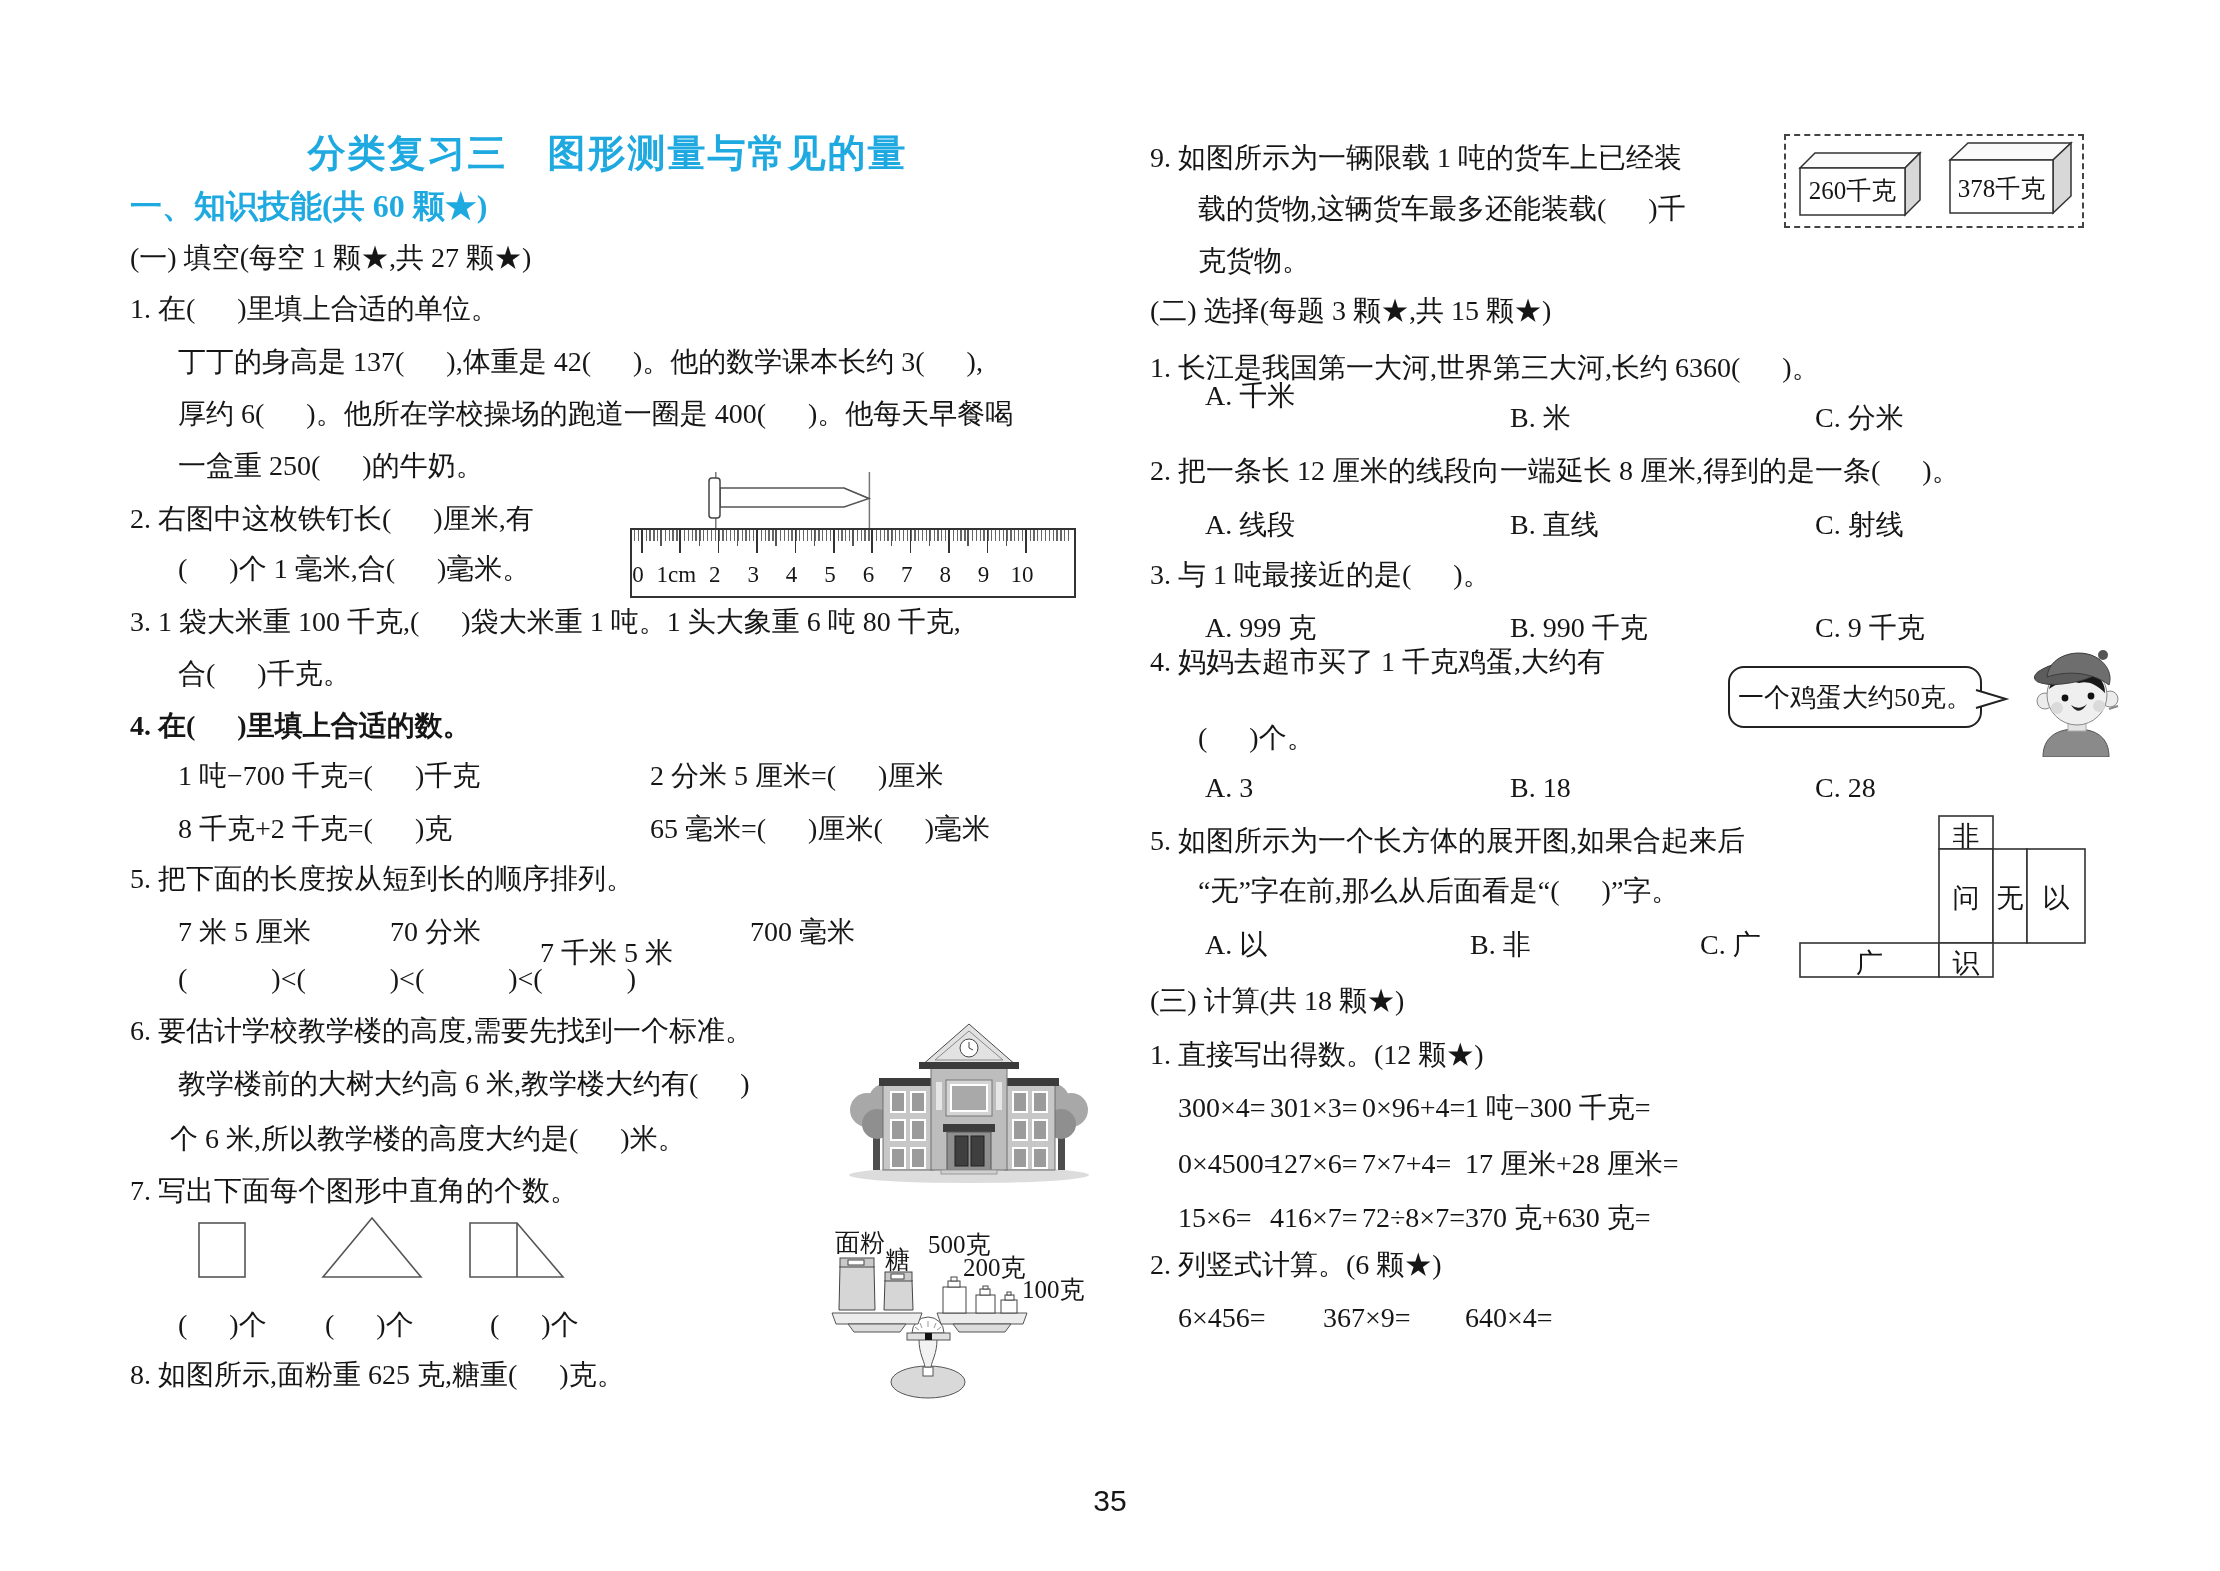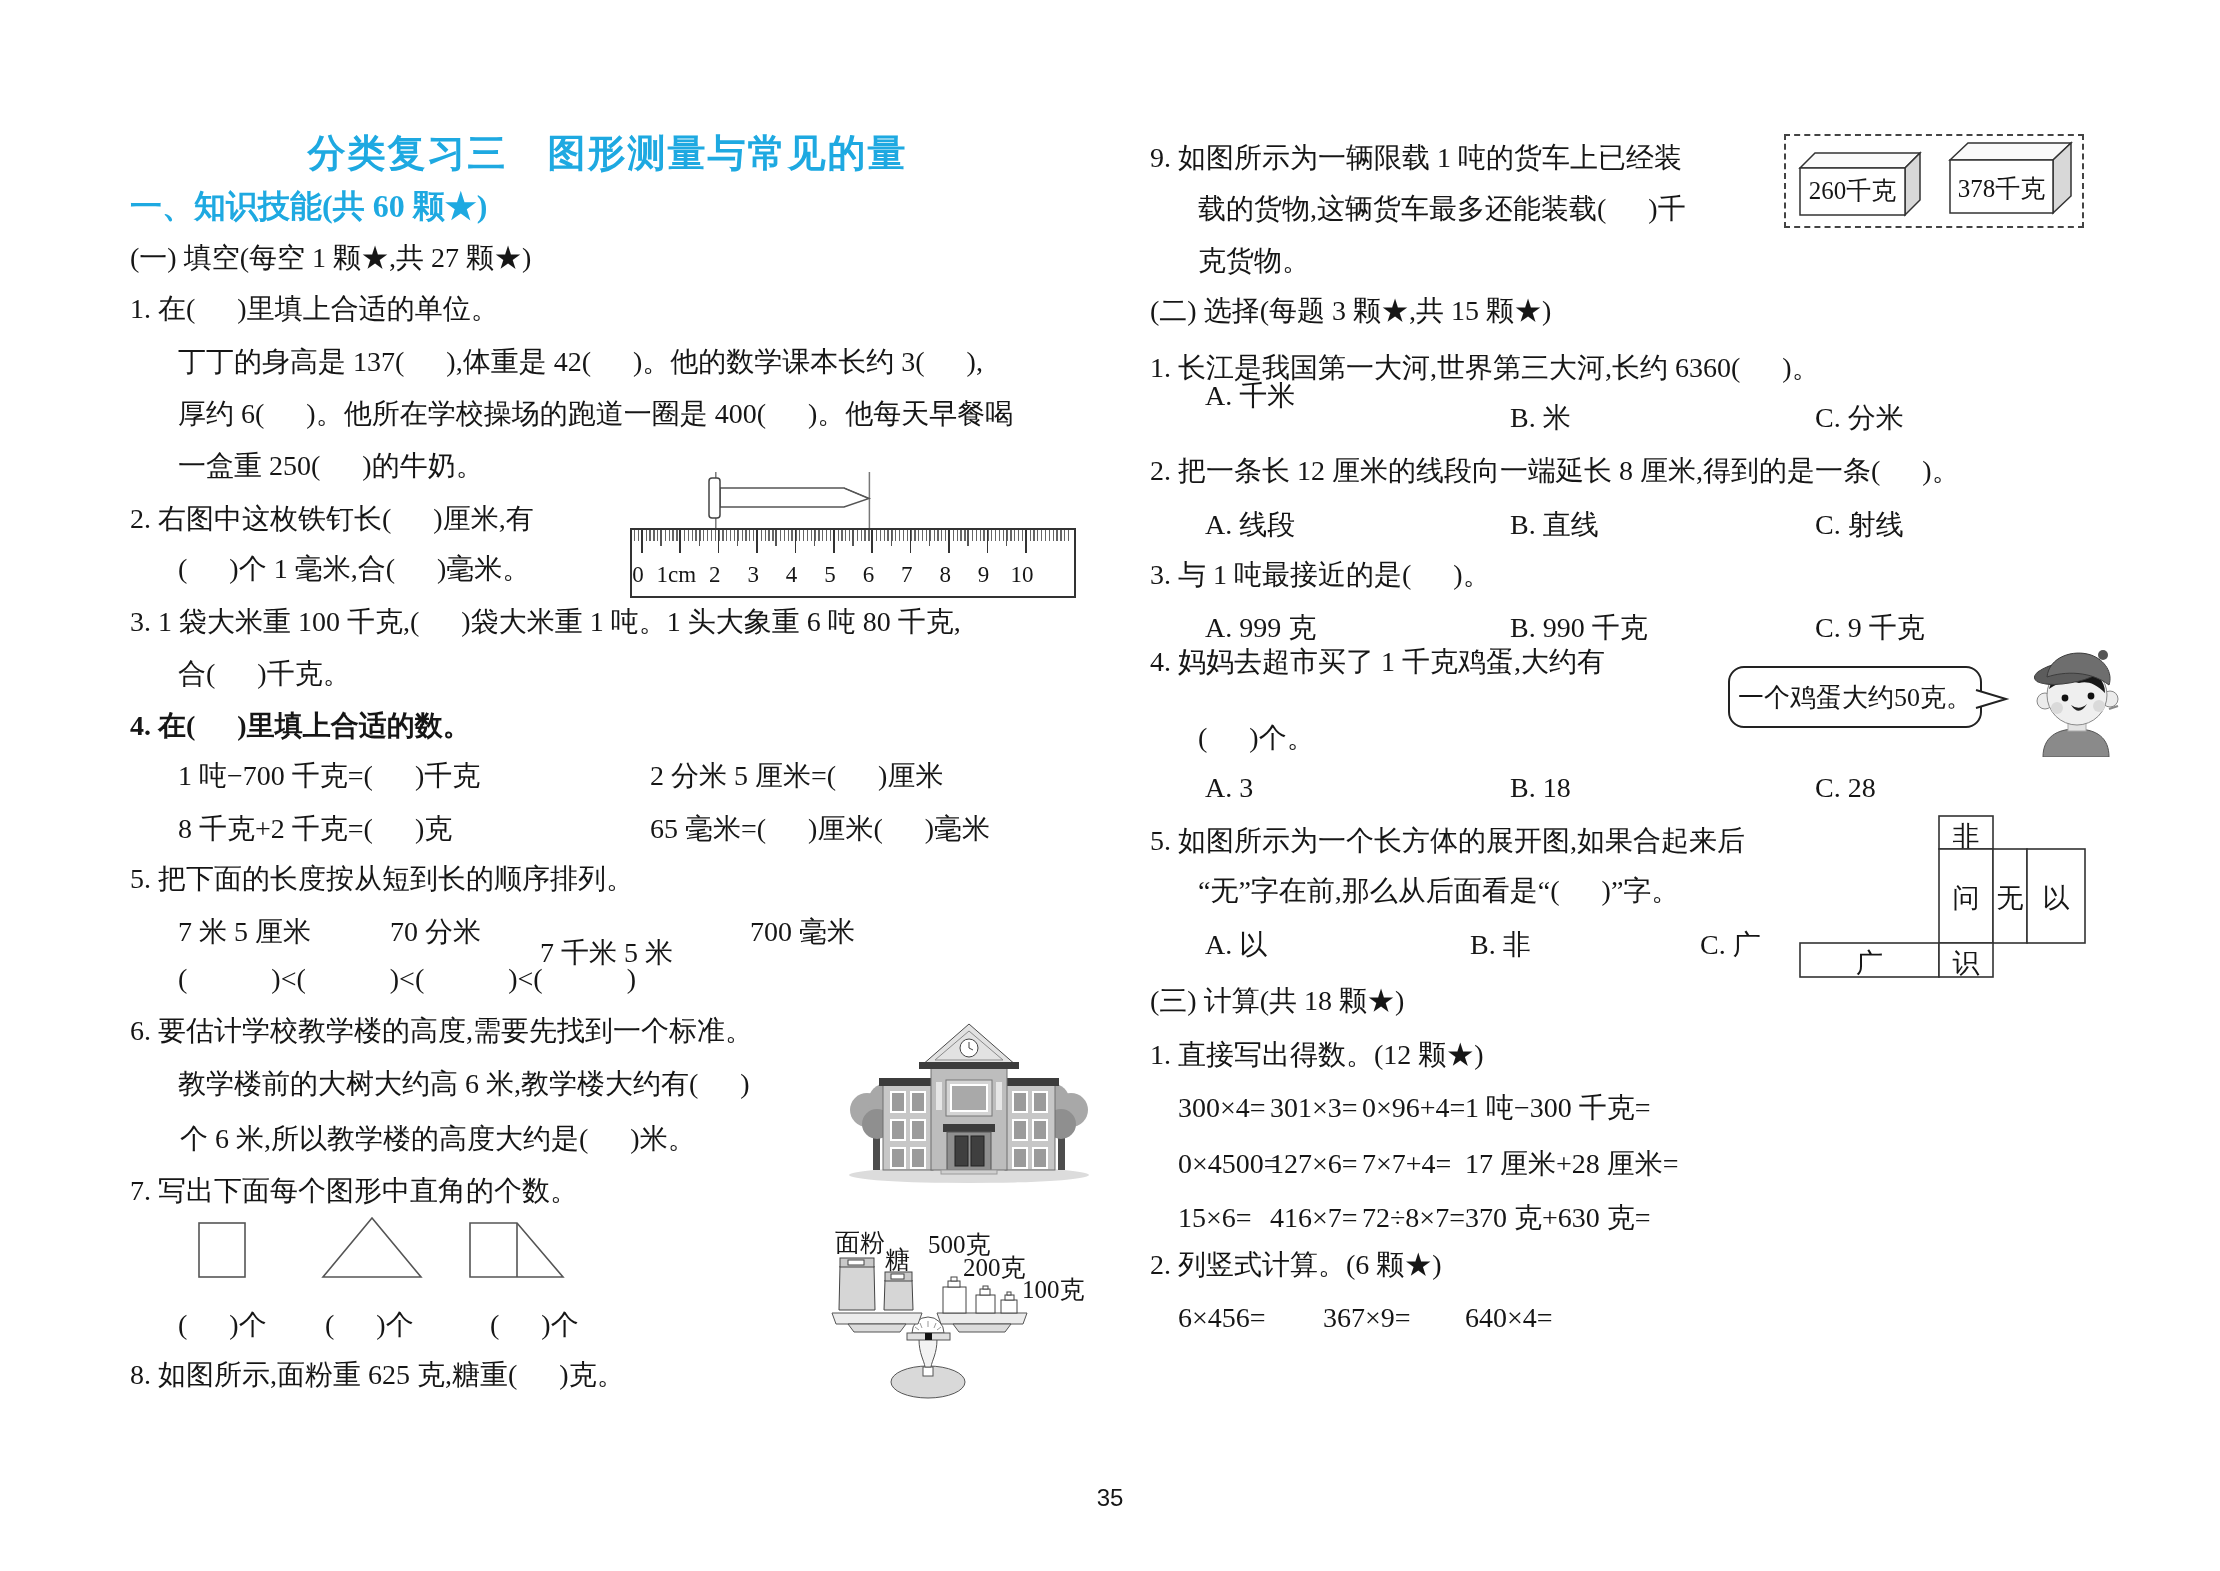--- a/index.html
+++ b/index.html
@@ -28,21 +28,21 @@
   .figlbl{position:absolute;font-size:25px;white-space:nowrap;}
   .netlbl{position:absolute;font-size:27px;text-align:center;}
   .boxlbl{position:absolute;font-size:25px;text-align:center;}
   
   .bubble{position:absolute;left:1728px;top:666px;width:250px;height:58px;
     border:2px solid #222;border-radius:16px;background:#fff;
     display:flex;align-items:center;justify-content:center;font-size:26px;white-space:nowrap;}
   .dashedbox{position:absolute;left:1784px;top:134px;width:300px;height:94px;
     border:2px dashed #444;box-sizing:border-box;}
   .pagenum{position:absolute;left:1060px;top:1484px;width:100px;text-align:center;
-    font-family:"Liberation Sans","DejaVu Sans",sans-serif;font-size:24px;}
+    font-family:"Liberation Sans","DejaVu Sans",sans-serif;font-size:30px;}
 </style>
 </head>
 <body>
 
 <div class="ln title accent" style="left:130px;top:130px;width:955px;text-align:center;">分类复习三　图形测量与常见的量</div>
 <div class="ln h2 accent" style="left:130px;top:186px;">一、知识技能(共 60 颗★)</div>
 
 <div class="ln" style="left:130px;top:240px;">(一) 填空(每空 1 颗★,共 27 颗★)</div>
 <div class="ln" style="left:130px;top:291px;">1. 在(      )里填上合适的单位。</div>
 <div class="ln" style="left:178px;top:344px;text-align:center;">丁丁的身高是 137(      ),体重是 42(      )。他的数学课本长约 3(      ),</div>
@@ -58,21 +58,21 @@
 <div class="ln" style="left:178px;top:811px;">8 千克+2 千克=(      )克</div>
 <div class="ln" style="left:650px;top:811px;">65 毫米=(      )厘米(      )毫米</div>
 <div class="ln" style="left:130px;top:861px;">5. 把下面的长度按从短到长的顺序排列。</div>
 <div class="ln" style="left:178px;top:914px;">7 米 5 厘米</div>
 <div class="ln" style="left:390px;top:914px;">70 分米</div>
 <div class="ln" style="left:540px;top:935px;">7 千米 5 米</div>
 <div class="ln" style="left:750px;top:914px;text-align:right;">700 毫米</div>
 <div class="ln" style="left:178px;top:961px;">(            )&lt;(            )&lt;(            )&lt;(            )</div>
 <div class="ln" style="left:130px;top:1013px;">6. 要估计学校教学楼的高度,需要先找到一个标准。</div>
 <div class="ln" style="left:178px;top:1066px;">教学楼前的大树大约高 6 米,教学楼大约有(      )</div>
-<div class="ln" style="left:180px;top:1121px;">个 6 米,所以教学楼的高度大约是(      )米。</div>
+<div class="ln" style="left:170px;top:1121px;">个 6 米,所以教学楼的高度大约是(      )米。</div>
 <div class="ln" style="left:130px;top:1173px;">7. 写出下面每个图形中直角的个数。</div>
 <div class="ln" style="left:178px;top:1307px;">(      )个</div>
 <div class="ln" style="left:325px;top:1307px;">(      )个</div>
 <div class="ln" style="left:490px;top:1307px;">(      )个</div>
 <div class="ln" style="left:130px;top:1357px;">8. 如图所示,面粉重 625 克,糖重(      )克。</div>
 
 <div class="fig" style="left:628px;top:468px;width:456px;height:136px;">
   <svg width="456" height="60" viewBox="0 0 456 60">
     <line x1="87.8" y1="4" x2="87.8" y2="60" stroke="#777" stroke-width="1.5"></line>
     <line x1="241.4" y1="4" x2="241.4" y2="60" stroke="#777" stroke-width="1.5"></line>

